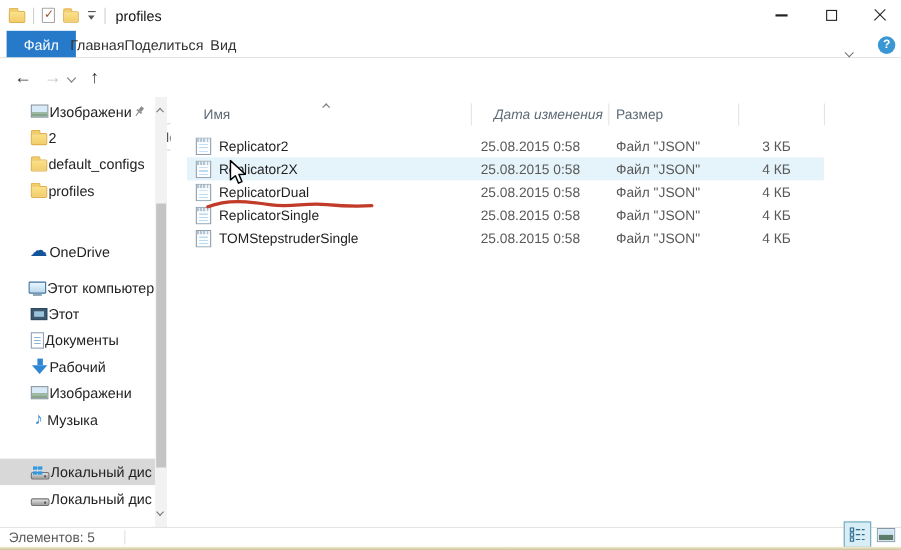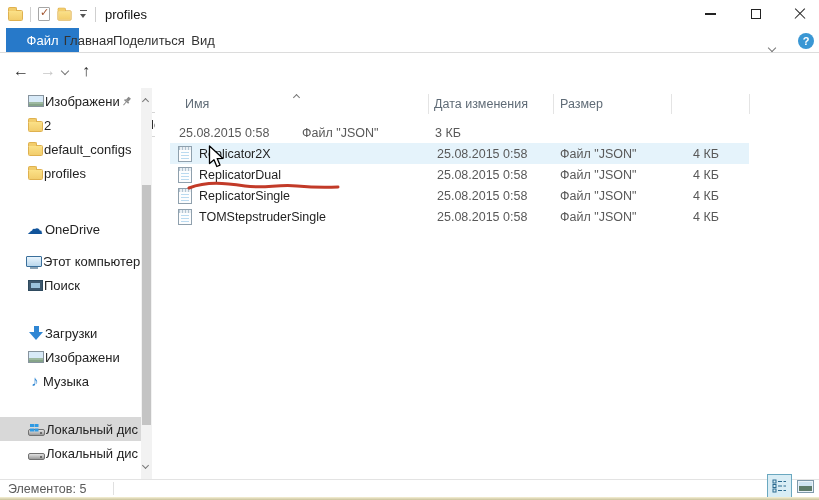--- a/index.html
+++ b/index.html
@@ -23,21 +23,21 @@
   .qat-caret { position:relative; width:9px; height:10px; }
   .qat-caret::before { content:""; position:absolute; top:1px; left:1px; width:7px; height:1.4px; background:#555; }
   .qat-caret::after { content:""; position:absolute; top:5px; left:1px; border-left:3.5px solid transparent; border-right:3.5px solid transparent; border-top:4px solid #555; }
   .ic-page { position:relative; width:12px; height:14px; background:#fff; border:1px solid #a6a6a6; border-radius:1px; }
   .ic-page .chk { position:absolute; left:1px; top:-2px; font-size:11px; color:#a0522d; font-weight:bold; }
 
   
   .tabrow { position:absolute; top:28px; left:0; right:0; height:25px; border-bottom:1px solid #dcdcdc; background:#fff; }
   .tab { position:absolute; top:0; height:24px; display:flex; align-items:center; justify-content:center; font-size:13px; color:#333; }
   .tab.active { background:#2779c9; color:#fff; }
-  .tab-file { left:6px; width:73px; }
+  .tab-file { left:6px; width:63px; }
   .tab-home { left:60px; width:57px; }
   .tab-share { left:117px; width:64px; }
   .tab-view { left:181px; width:44px; }
   .ribbon-collapse { position:absolute; right:44px; top:11px; }
   .chev { display:inline-block; width:6px; height:6px; border-right:1.4px solid #777; border-bottom:1.4px solid #777; transform:rotate(45deg); }
   .chev.up { transform:rotate(-135deg); }
   .help-circle { position:absolute; right:5px; top:5px; width:16px; height:16px; border-radius:50%;
                  background:#3a97d4; color:#fff; font-size:11px; font-weight:bold; display:flex; align-items:center; justify-content:center; }
 
   
@@ -95,21 +95,21 @@
   .ic-note::before { content:""; position:absolute; left:0; right:0; top:0; height:3px;
                      background:repeating-linear-gradient(90deg,#b3c4d1 0 1.5px,#e9eff4 1.5px 3px); }
   .ic-note::after { content:""; position:absolute; left:2px; right:2px; top:5px; bottom:2px;
                     background:repeating-linear-gradient(180deg,#badaf0 0 1px,transparent 1px 3px); }
 
   
   .filearea { position:absolute; left:155px; top:88px; right:0; bottom:21px; background:#fff; }
   .cols-header { position:absolute; left:15px; top:4px; height:24px; display:flex; font-size:12.5px; color:#5f6b76; }
   .colh { display:flex; align-items:center; }
   .colh-name { width:258px; padding-left:15px; }
-  .colh-date { width:125px; padding-left:6px; }
+  .colh-date { width:125px; padding-left:21px;font-style:italic; }
   .colh-type { width:118px; padding-left:7px; }
   .colh-size { width:78px; padding-left:7px; }
   .colsep { position:absolute; top:6px; width:1px; height:20px; background:#e4e4e4; }
   .sort-chev { position:absolute; left:139px; top:0px; }
   .row { position:absolute; left:15px; width:579px; height:21px; display:flex; align-items:center; font-size:12.5px; }
   .row.hovered { background:#e5f3fb; }
   .cell-name { width:258px; display:flex; align-items:center; gap:7px; padding-left:8px; color:#1f1f1f; overflow:hidden; }
   .cell-date { width:125px; padding-left:9px; color:#595959; }
   .cell-type { width:118px; padding-left:7px; color:#595959; }
   .cell-size { width:78px; text-align:center; padding-right:8px; color:#595959; }
@@ -226,25 +226,29 @@
     <div class="sb-item" style="top:129px; padding-left:26px">
       <span class="ic ic-cloud">☁</span>
       <span class="sb-label">OneDrive</span>
     </div>
     <div class="sb-item" style="top:161px; padding-left:26px">
       <span class="ic ic-pc"></span>
       <span class="sb-label">Этот компьютер</span>
     </div>
     <div class="sb-item" style="top:185px">
       <span class="ic ic-video"></span>
-      <span class="sb-label">Поиск</span>
+      <span class="sb-label">Этот</span>
+    </div>
+    <div class="sb-item" style="top:209px">
+      <span class="ic ic-doc"></span>
+      <span class="sb-label">Документы</span>
     </div>
     <div class="sb-item" style="top:233px">
       <span class="ic ic-down"></span>
-      <span class="sb-label">Загрузки</span>
+      <span class="sb-label">Рабочий</span>
     </div>
     <div class="sb-item" style="top:257px">
       <span class="ic ic-pic"></span>
       <span class="sb-label">Изображени</span>
     </div>
     <div class="sb-item" style="top:281px">
       <span class="ic ic-music">♪</span>
       <span class="sb-label">Музыка</span>
     </div>
     <div class="sb-item selected" style="top:329px">
@@ -268,20 +272,24 @@
       <div class="colh colh-date">Дата изменения</div>
       <div class="colh colh-size">Размер</div>
     </div>
     <span class="sort-chev"><span class="chev small up"></span></span>
     <div class="colsep" style="left:273px"></div>
     <div class="colsep" style="left:398px"></div>
     <div class="colsep" style="left:516px"></div>
     <div class="colsep" style="left:594px"></div>
 
     <div class="row" style="top:34px">
+      <span class="cell-name">
+          <span class="ic ic-note"></span>
+          <span>Replicator2</span>
+        </span>
       <span class="cell-date">25.08.2015 0:58</span>
       <span class="cell-type">Файл "JSON"</span>
       <span class="cell-size">3 КБ</span>
     </div>
     <div class="row hovered" style="top:55px">
       <span class="cell-name">
           <span class="ic ic-note"></span>
           <span>Replicator2X</span>
         </span>
       <span class="cell-date">25.08.2015 0:58</span>

